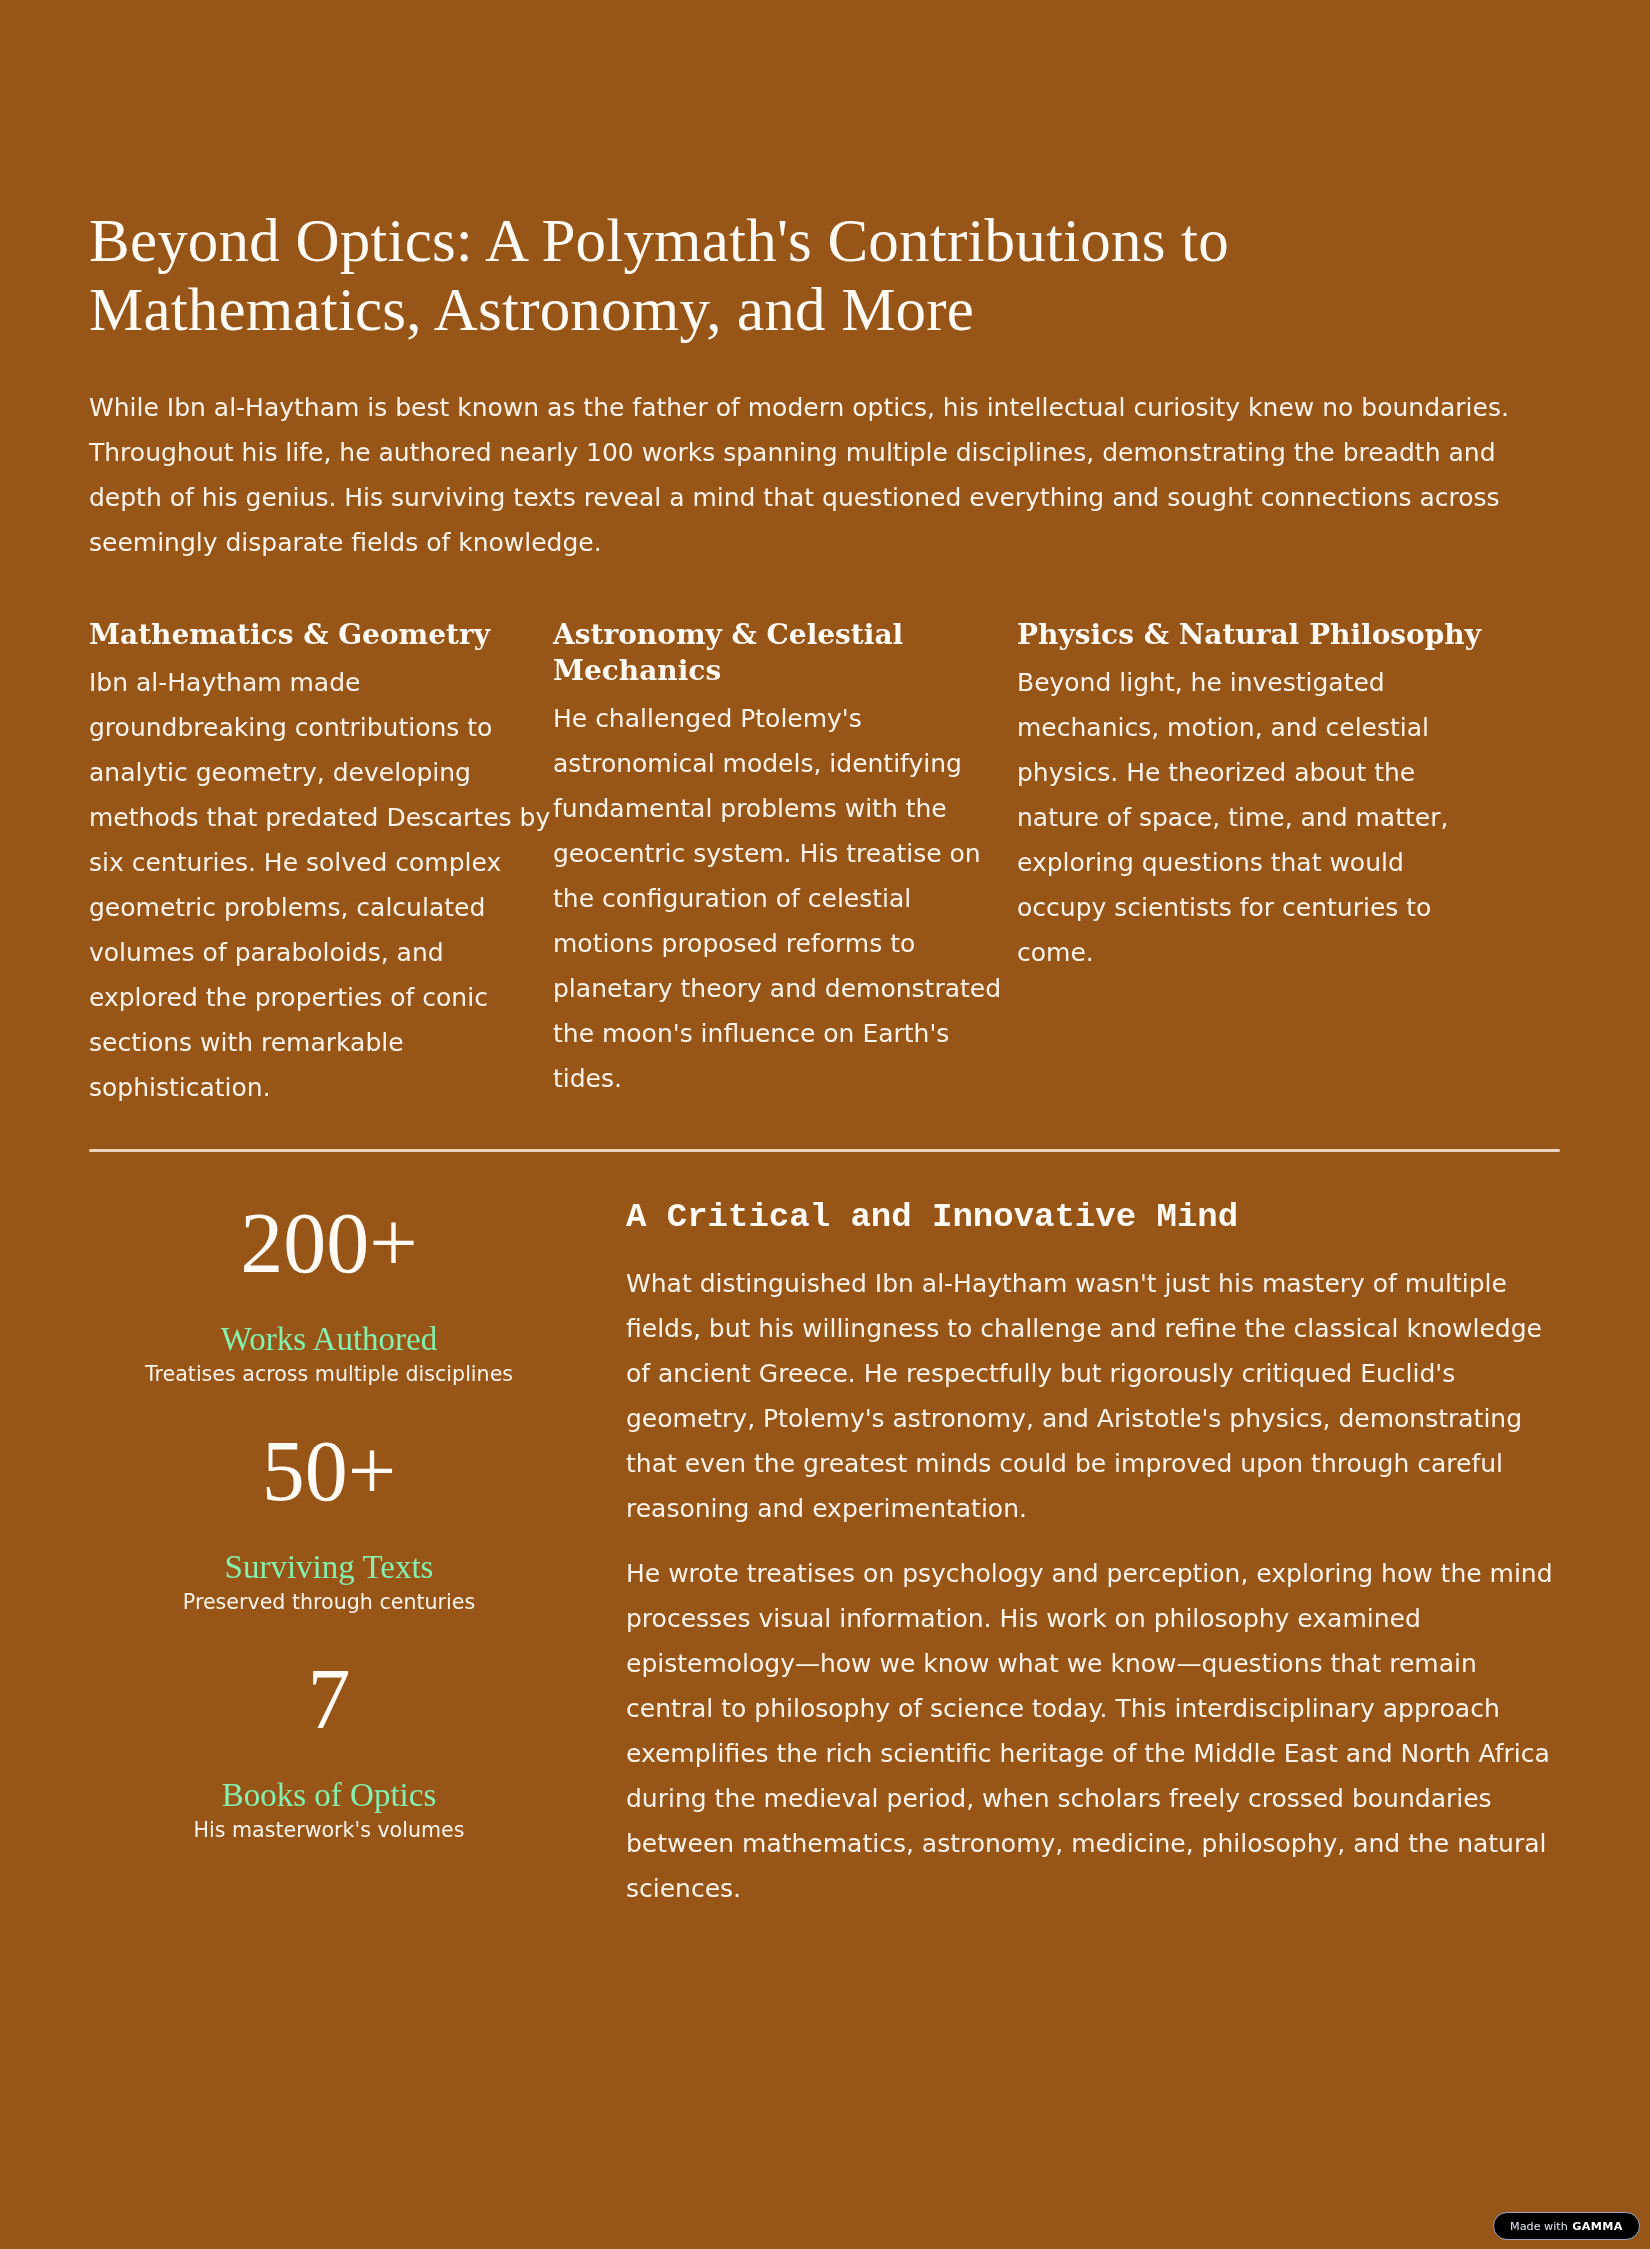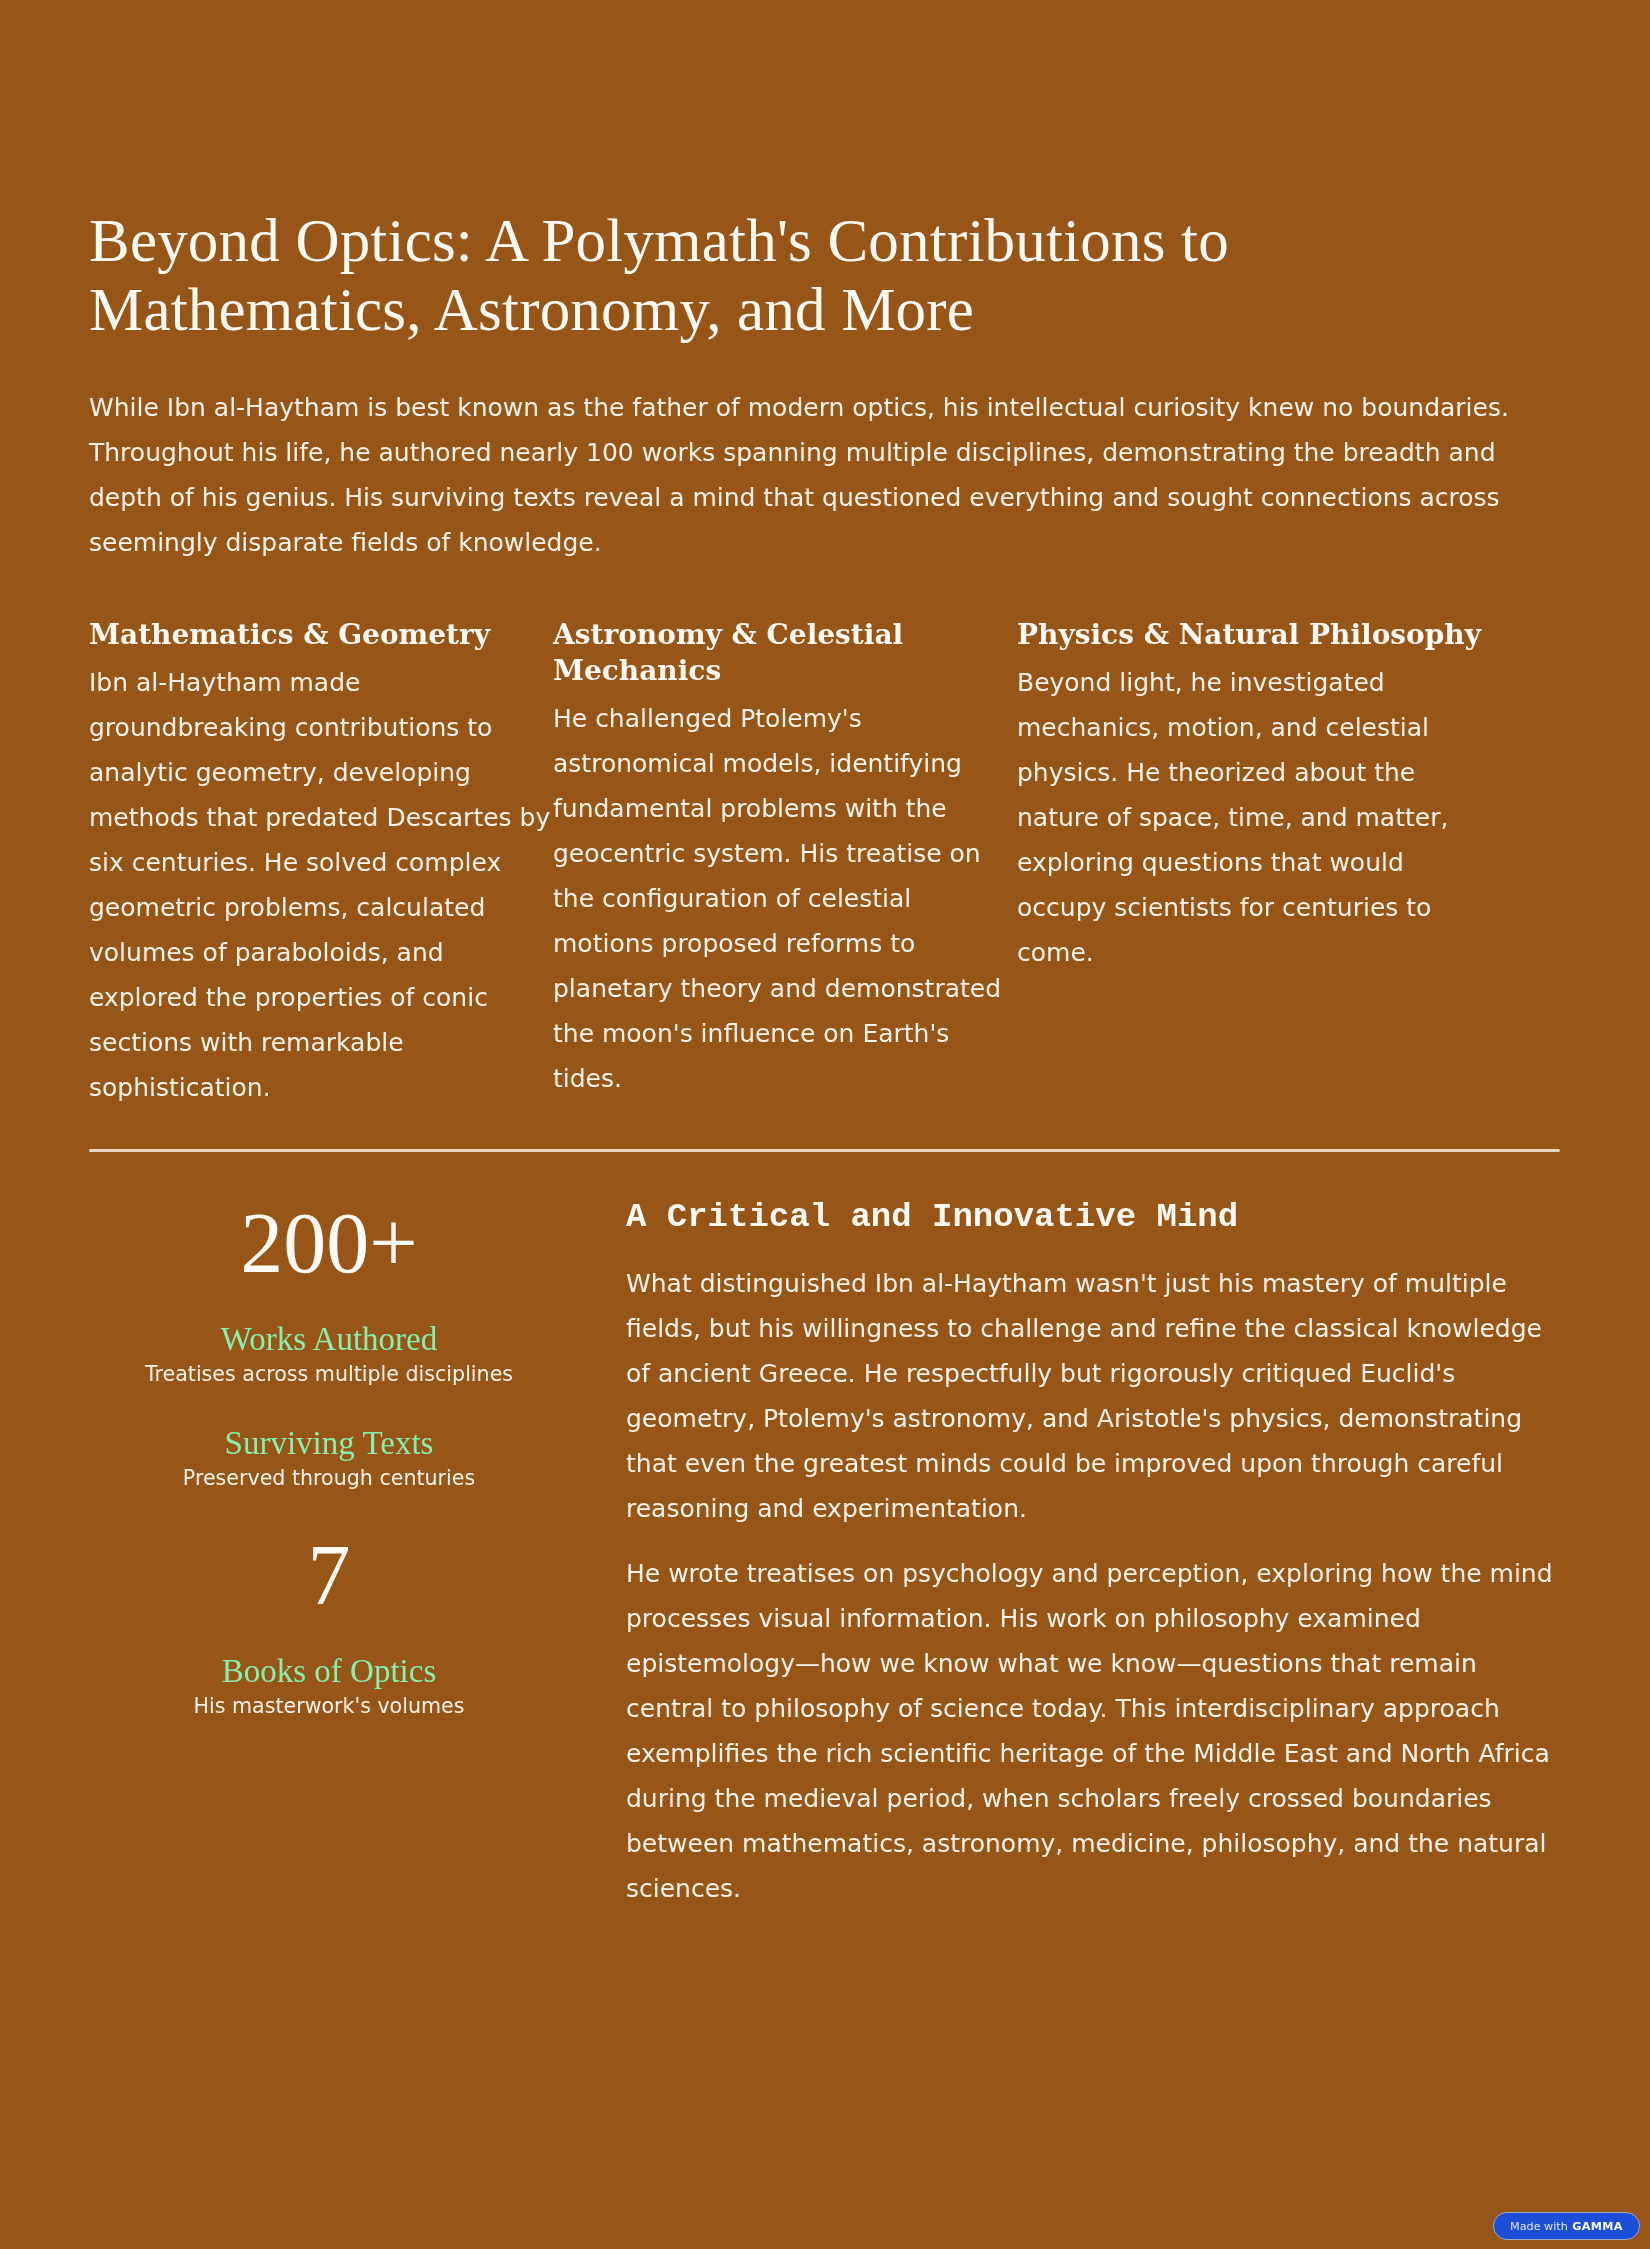--- a/index.html
+++ b/index.html
@@ -103,21 +103,21 @@
     color: #fcf4ea;
   }
   .mind p.p1 { margin-top: 20.6px; }
   .mind p.p2 { margin-top: 20.6px; }
   .badge {
     position: absolute;
     left: 1493px;
     top: 2212px;
     width: 147px;
     height: 28px;
-    background: #1d4ed8;
+    background: #000000;
     border: 0.9px solid #9aa8c8;
     border-radius: 14.6px;
     display: flex;
     align-items: center;
     justify-content: center;
     gap: 4.3px;
     font-size: 11.2px;
     color: #dfe6f5;
   }
   .badge .brand {
@@ -152,20 +152,21 @@
 <div class="divider"></div>
 
 <div class="lower">
   <div class="stats">
     <div class="stat s1">
       <div class="stat-value">200+</div>
       <div class="stat-label">Works Authored</div>
       <div class="stat-sub">Treatises across multiple disciplines</div>
     </div>
     <div class="stat s2">
+      <div class="stat-value">50+</div>
       <div class="stat-label">Surviving Texts</div>
       <div class="stat-sub">Preserved through centuries</div>
     </div>
     <div class="stat s3">
       <div class="stat-value">7</div>
       <div class="stat-label">Books of Optics</div>
       <div class="stat-sub">His masterwork's volumes</div>
     </div>
   </div>
 

